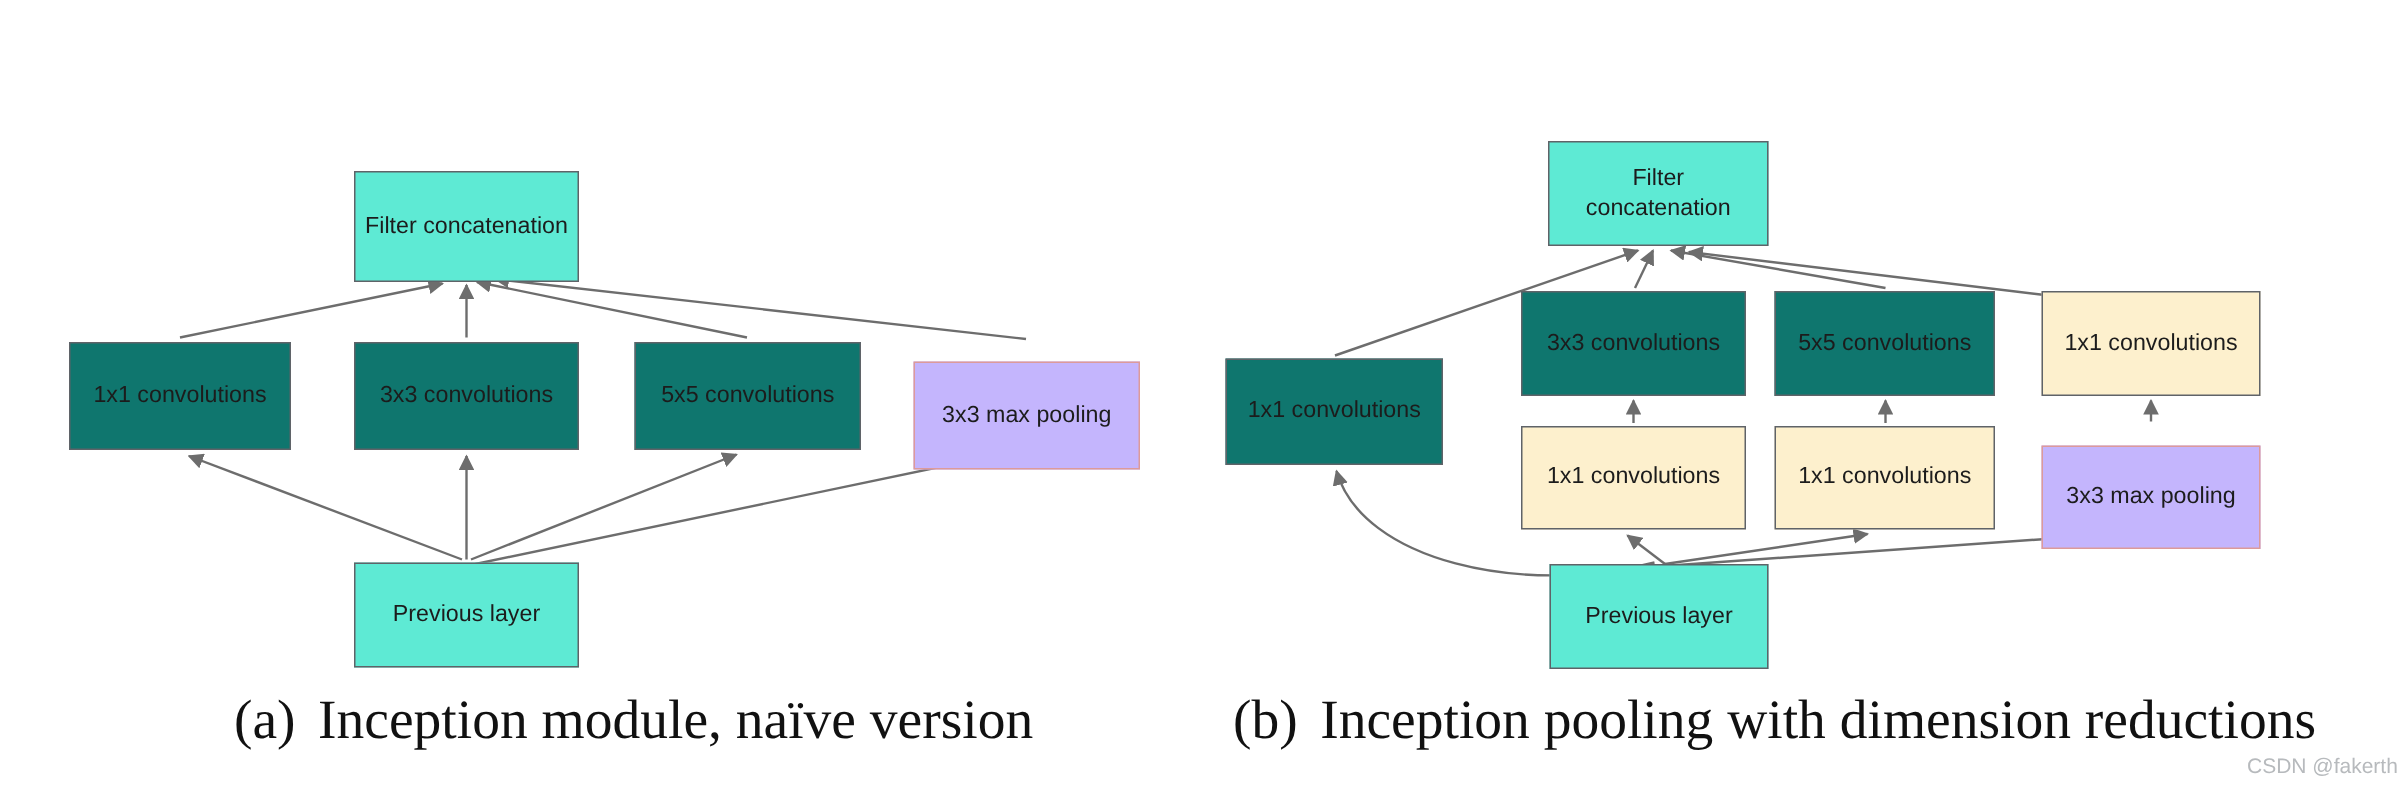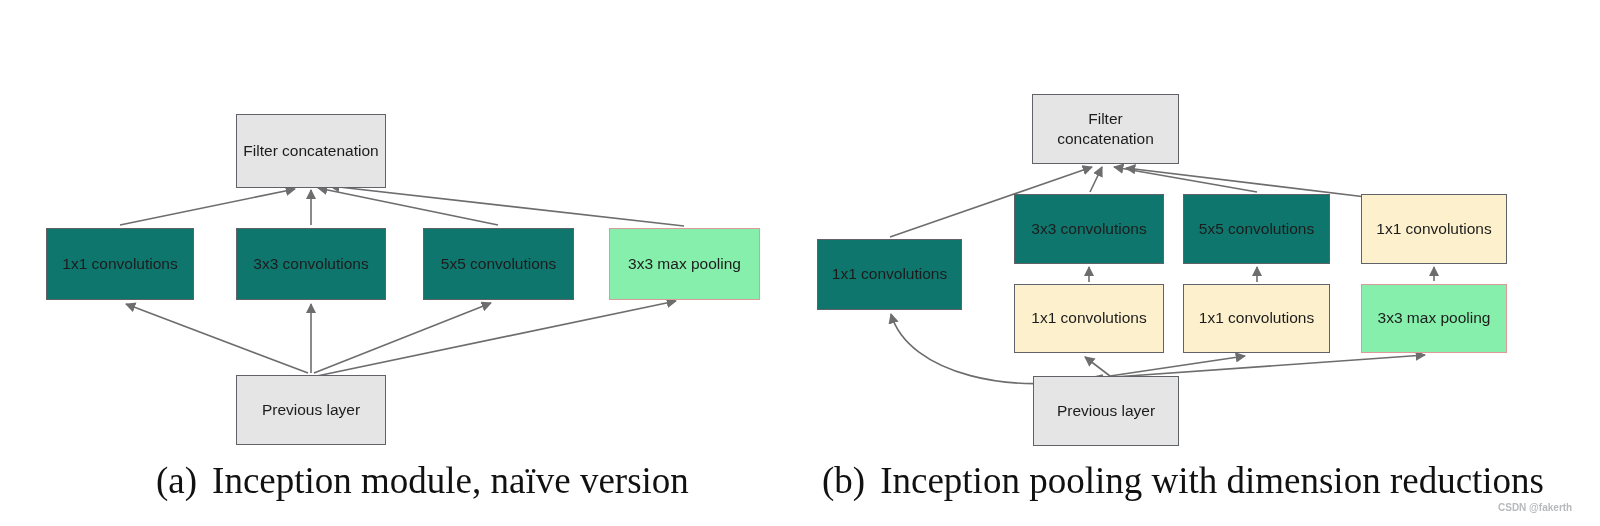--- a/index.html
+++ b/index.html
@@ -23,24 +23,24 @@
     display: flex;
     align-items: center;
     justify-content: center;
     text-align: center;
     padding: 2px 6px;
     font-size: 15.5px;
     line-height: 1.3;
     color: #1c1c1c;
     border: 1.6px solid #5f6368;
   }
-  .node.green  { background: #e5e5e5; }
+  .node.green  { background: #5eead4; }
   .node.blue   { background: #0f766e; }
   .node.yellow { background: #fdf0cd; }
-  .node.pink   { background: #86efac; border-color: #dd9a9a; }
+  .node.pink   { background: #c4b5fd; border-color: #dd9a9a; margin-top: 13px; }
 
   
   .a-filter { left: 236px;  top: 114px; width: 150px; height: 74px; }
   .a-conv1  { left: 46px;   top: 228px; width: 148px; height: 72px; }
   .a-conv3  { left: 236px;  top: 228px; width: 150px; height: 72px; }
   .a-conv5  { left: 423px;  top: 228px; width: 151px; height: 72px; }
   .a-pool   { left: 609px;  top: 228px; width: 151px; height: 72px; }
   .a-prev   { left: 236px;  top: 375px; width: 150px; height: 70px; }
 
   
@@ -64,24 +64,23 @@
     line-height: 44px;
   }
   .caption .cap-tag { margin-right: 15px; }
   .caption-a { left: 156px; }
   .caption-b { left: 822px; }
 
   .watermark {
     position: absolute;
     left: 1498px;
     top: 502px;
-    font-size: 10px;
+    font-size: 14px;
     color: #b7babd;
     white-space: nowrap;
-    font-weight: bold;
   }
 </style>
 </head>
 <body>
 
 <div class="canvas">
 
   <svg class="edges" viewBox="0 0 1600 526" xmlns="http://www.w3.org/2000/svg">
     <defs>
       <marker id="arw" viewBox="0 0 10 10" refX="9" refY="5" markerWidth="6.5" markerHeight="6.5" orient="auto-start-reverse">

